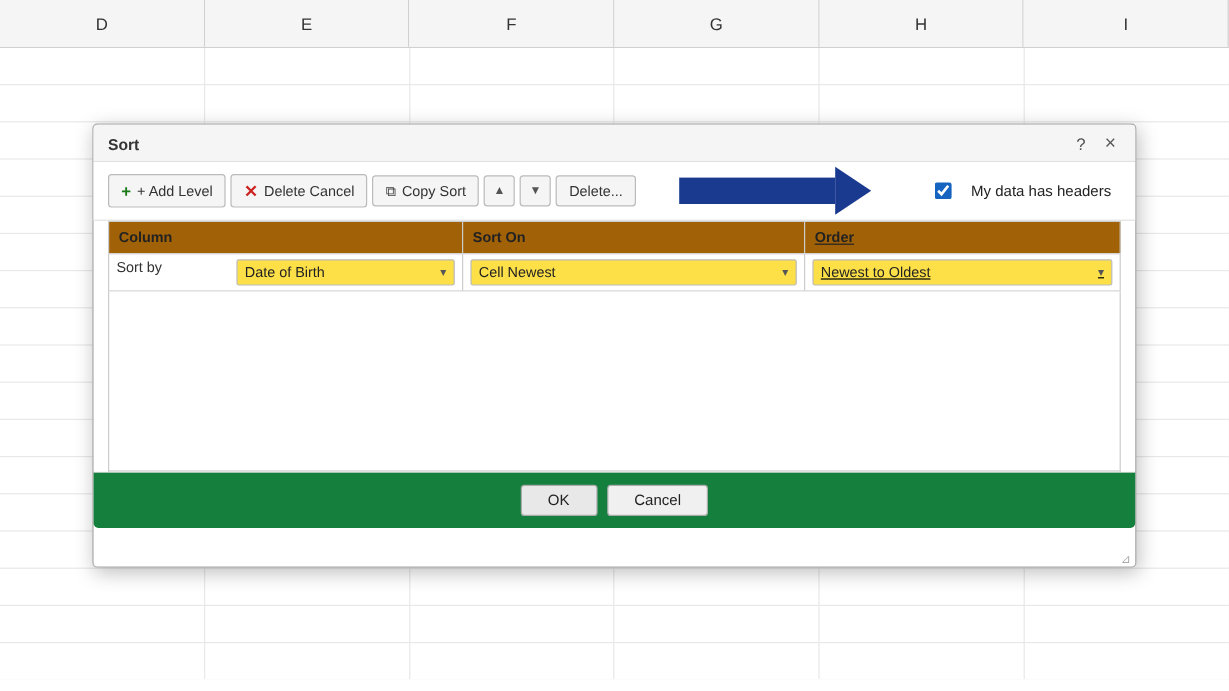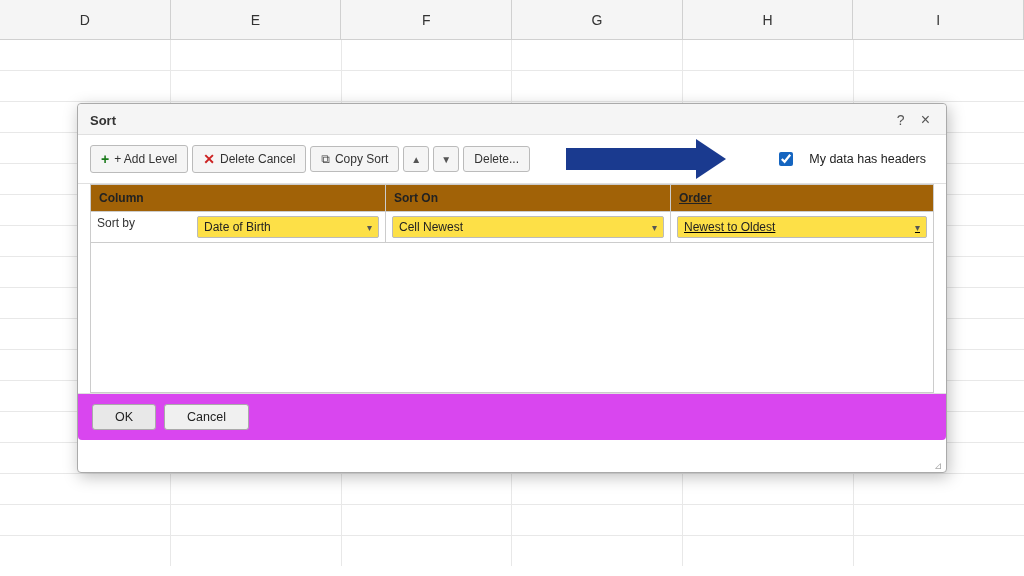--- a/index.html
+++ b/index.html
@@ -269,25 +269,25 @@
       height: 150px;
       border: 1px solid #ccc;
       border-top: none;
       background: #fff;
       margin: 0;
     }
 
     
     .dialog-footer {
       display: flex;
-      justify-content: flex-start;
+      justify-content: center;
       gap: 8px;
       padding: 10px 14px;
       border-top: 1px solid #e0e0e0;
-      background: #d946ef;
+      background: #15803d;
       border-radius: 0 0 4px 4px;
     }
 
     .footer-btn {
       padding: 5px 22px;
       border: 1px solid #aaa;
       border-radius: 3px;
       background: #f0f0f0;
       cursor: pointer;
       font-size: 12.5px;

